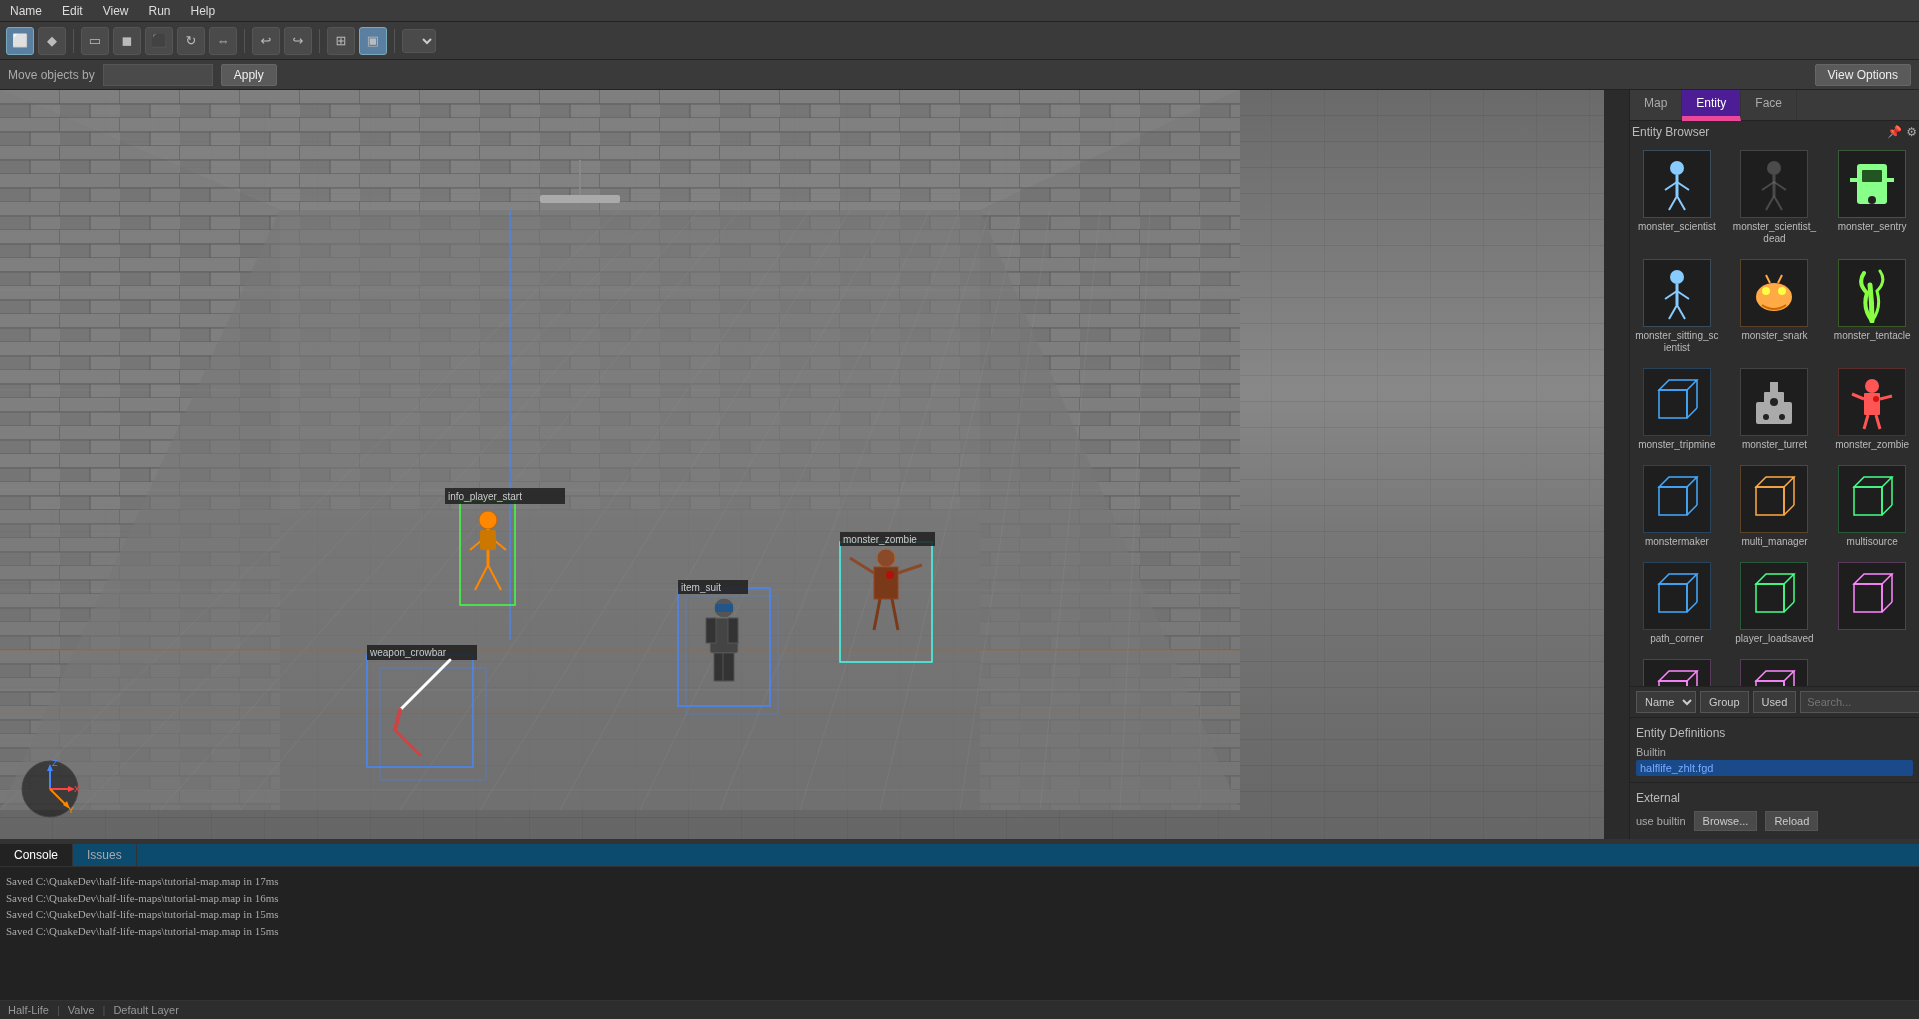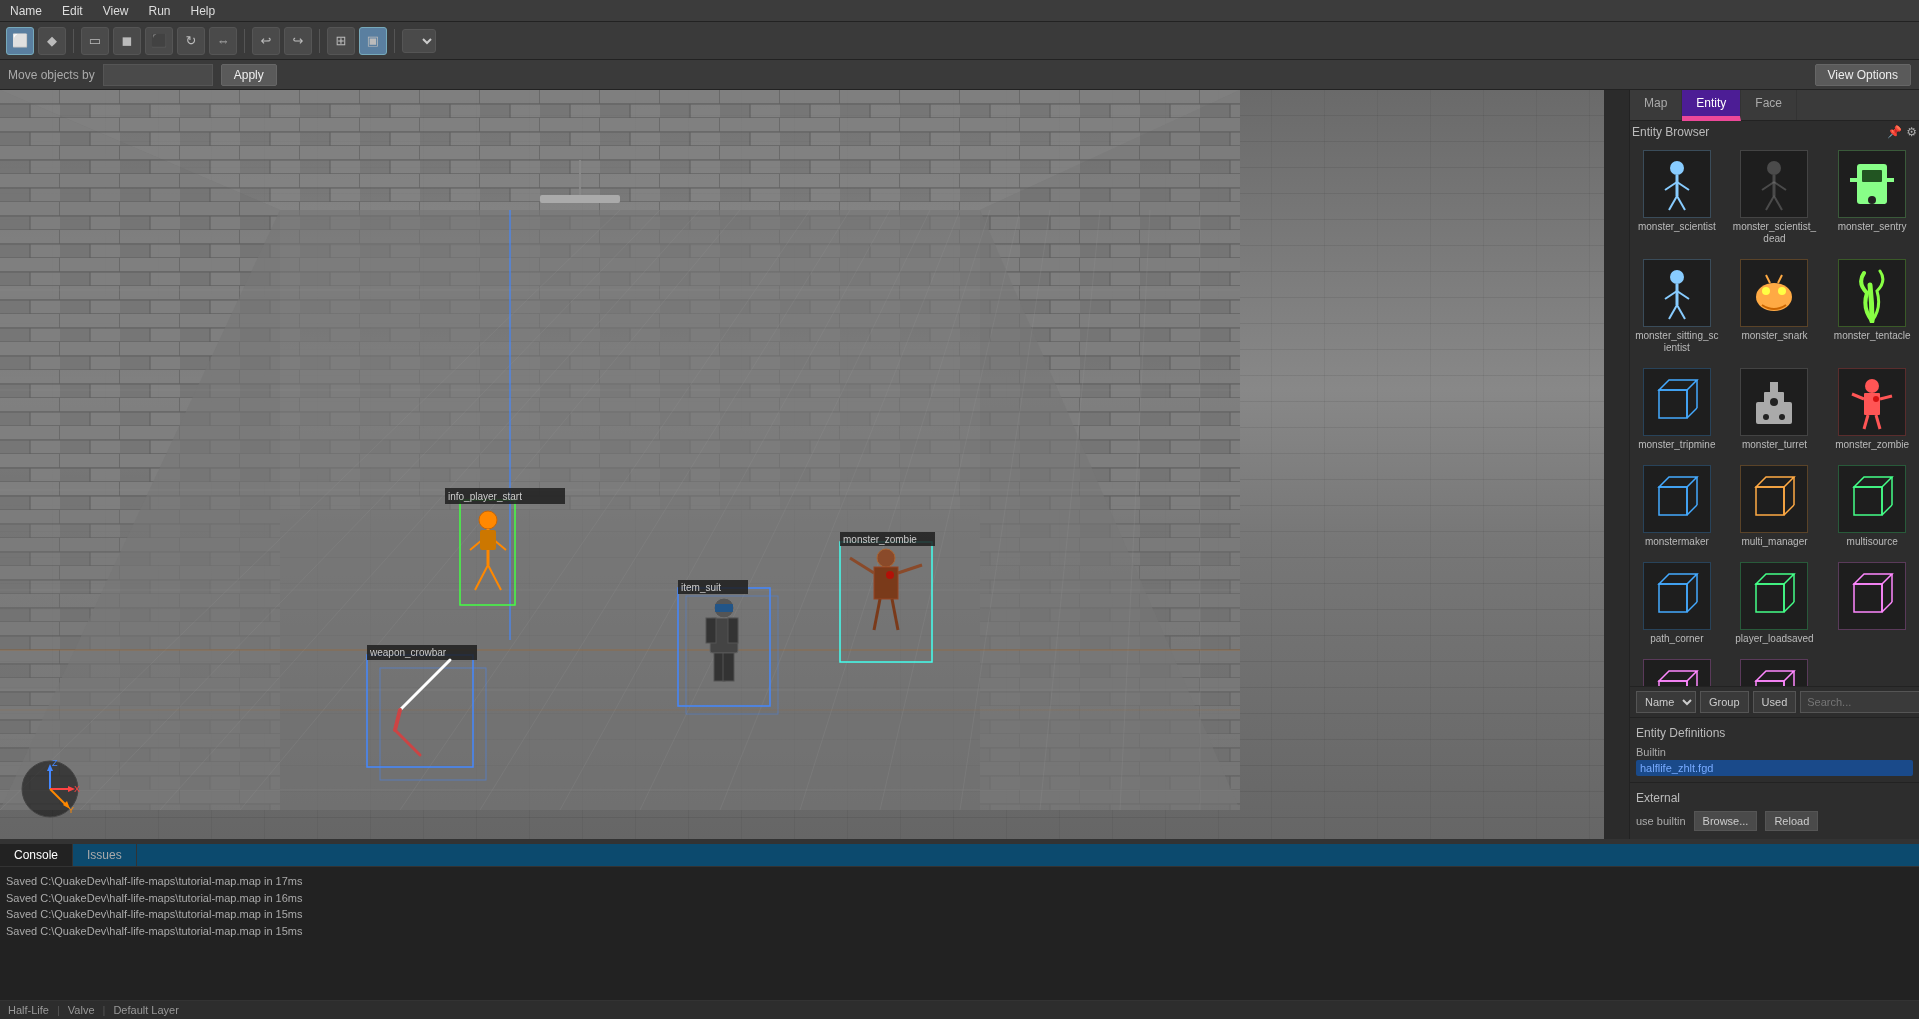--- a/index.html
+++ b/index.html
@@ -59,21 +59,21 @@
     #external-title { font-size: 12px; color: #bbb; padding: 2px 0 4px 0; }
     .ext-row { display: flex; align-items: center; gap: 8px; padding: 2px 0; }
     .ext-label { font-size: 11px; color: #aaa; }
     .ext-btn { background: #4a4a4a; border: 1px solid #555; color: #ccc; height: 20px; padding: 0 8px; cursor: pointer; font-size: 11px; }
 
     
     #bottom { height: 180px; display: flex; flex-direction: column; background: #222; border-top: 1px solid #333; flex-shrink: 0; }
     #bottom-tabs { display: flex; background: #0c4a6e; border-bottom: 1px solid #333; }
     .bottom-tab { padding: 4px 14px; cursor: pointer; color: #aaa; font-size: 12px; border-right: 1px solid #333; }
     .bottom-tab.active { color: #fff; background: #222; }
-    #console-output { flex: 1; overflow-y: auto; padding: 6px; font-family: Liberation Sans, sans-serif; font-size: 11px; color: #aaa; }
+    #console-output { flex: 1; overflow-y: auto; padding: 6px; font-family: Liberation Serif, serif; font-size: 11px; color: #aaa; }
     #console-output div { line-height: 1.5; }
     #bottom-status { display: flex; align-items: center; padding: 3px 8px; border-top: 1px solid #333; background: #2d2d2d; gap: 8px; }
     #bottom-status span { font-size: 11px; color: #999; }
     #bottom-status .sep { color: #555; }
 
     
     ::-webkit-scrollbar { width: 10px; height: 10px; }
     ::-webkit-scrollbar-track { background: #2a2a2a; }
     ::-webkit-scrollbar-thumb { background: #555; border-radius: 3px; }
 

